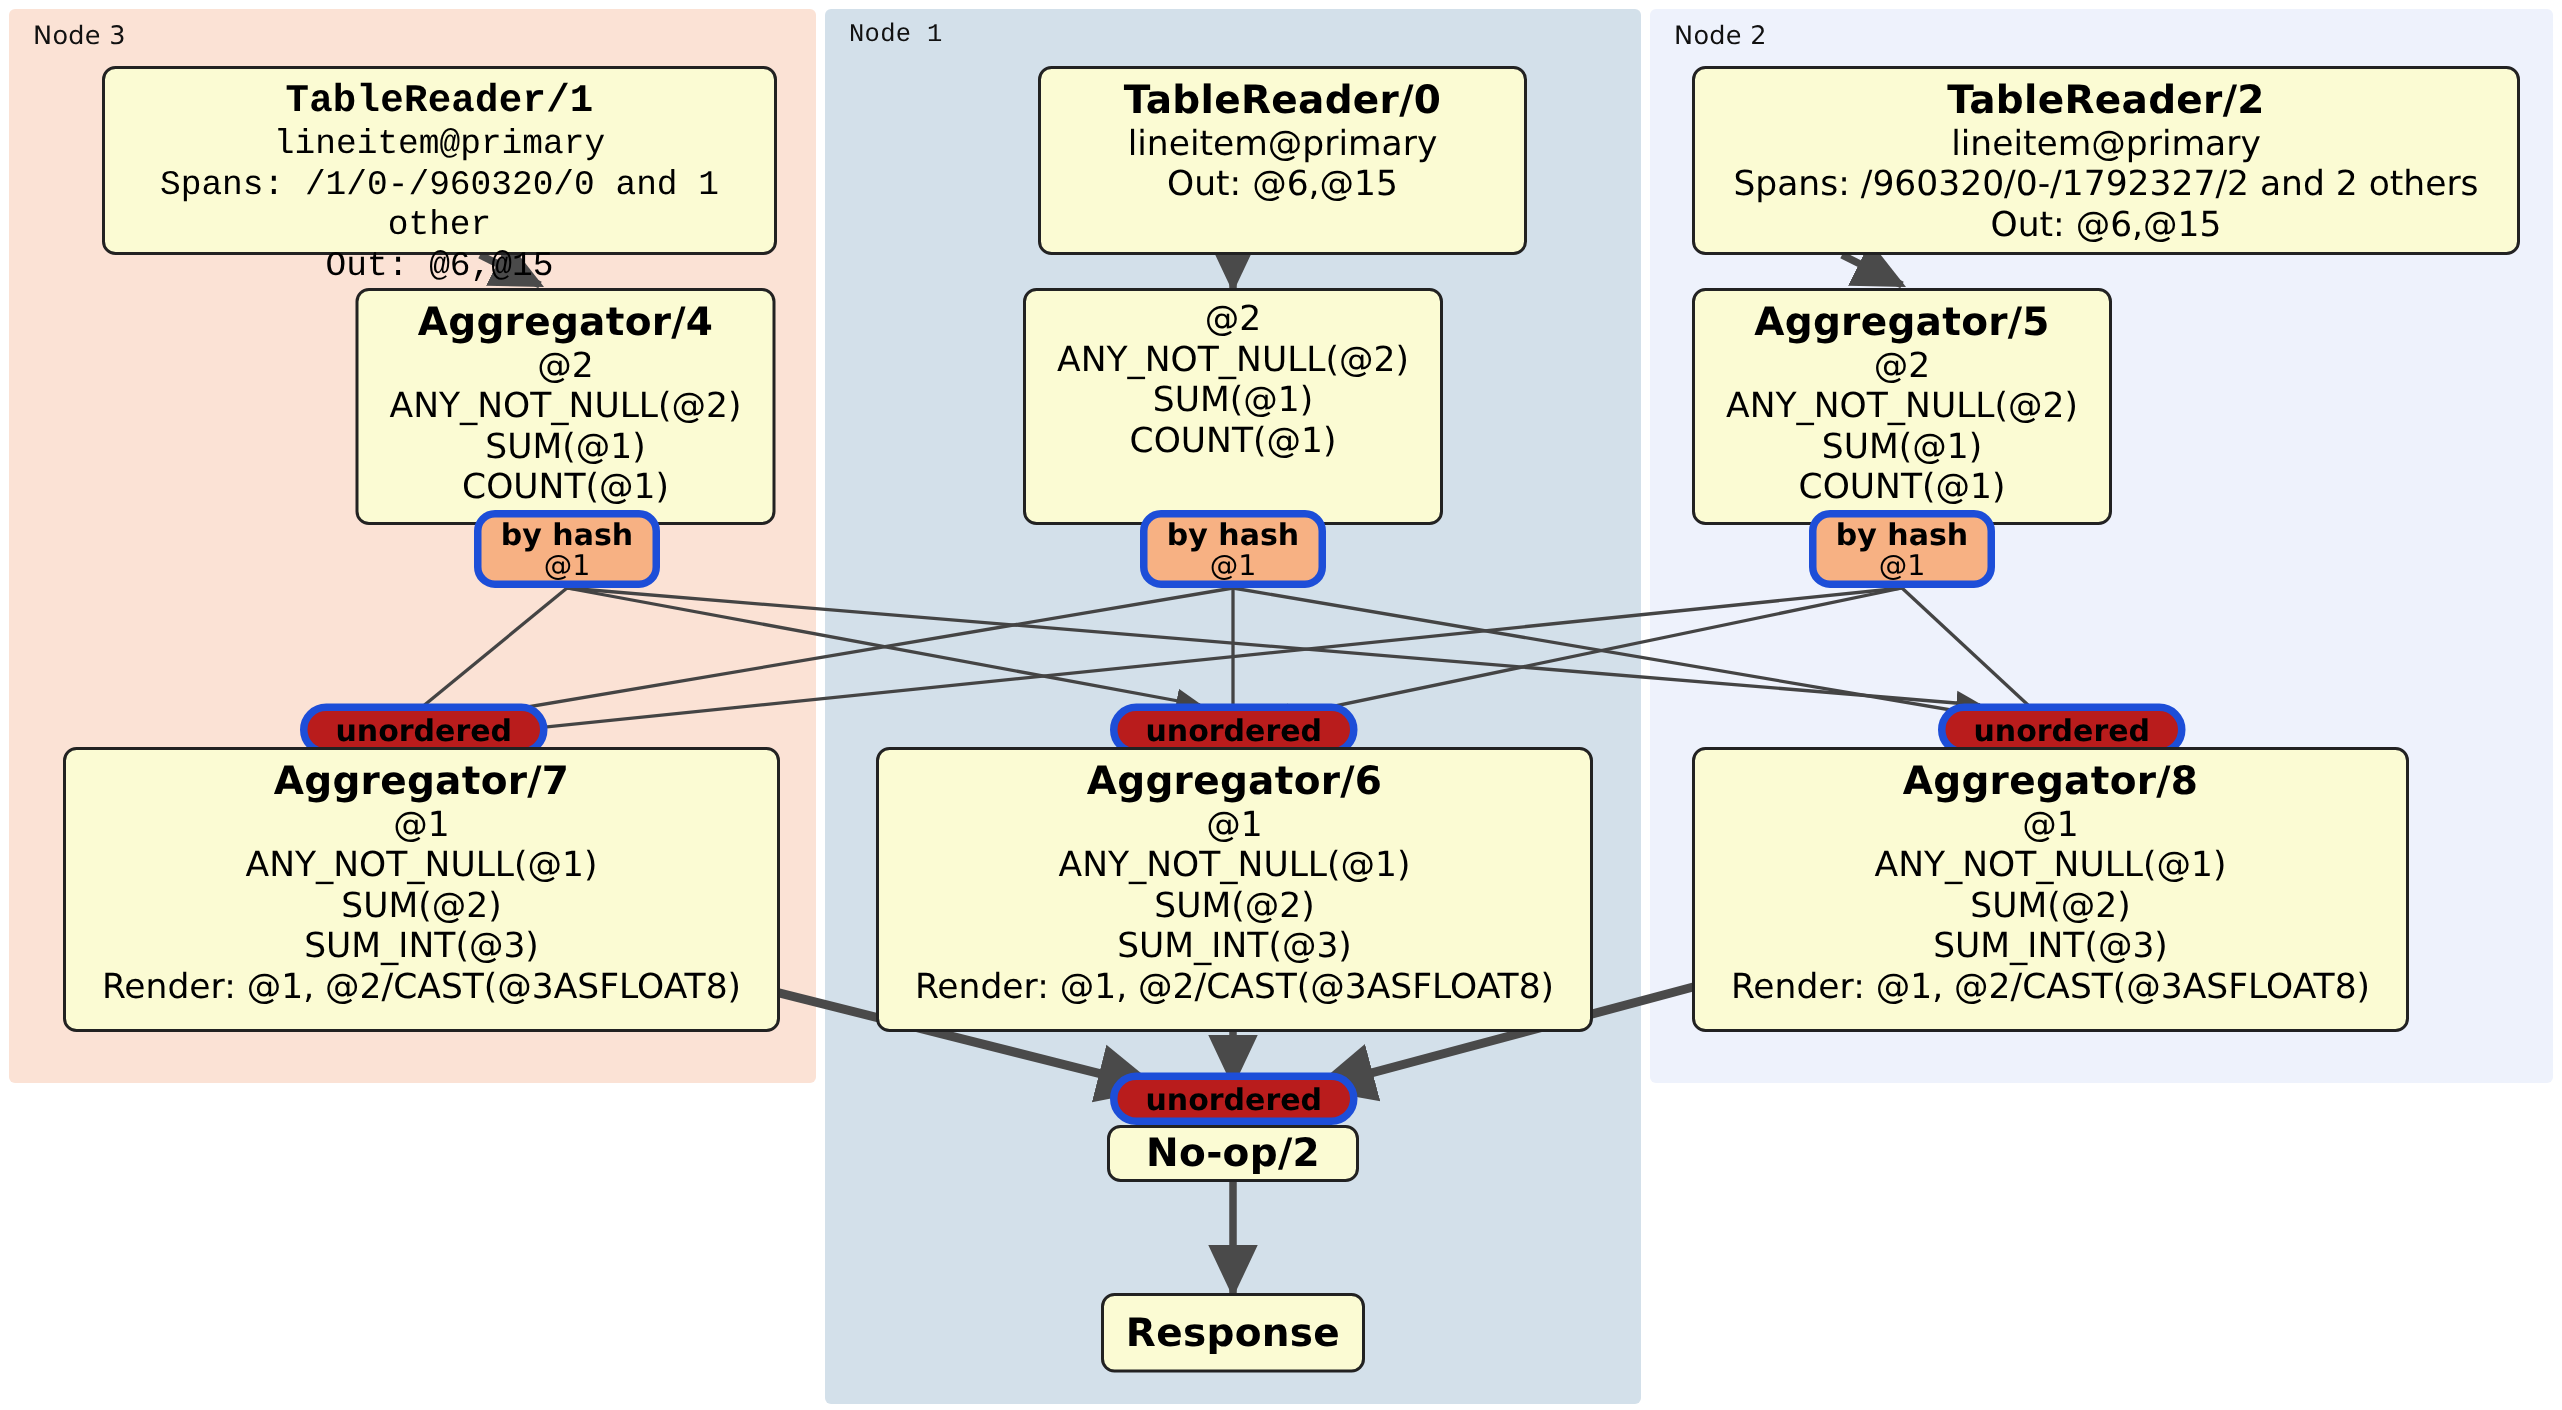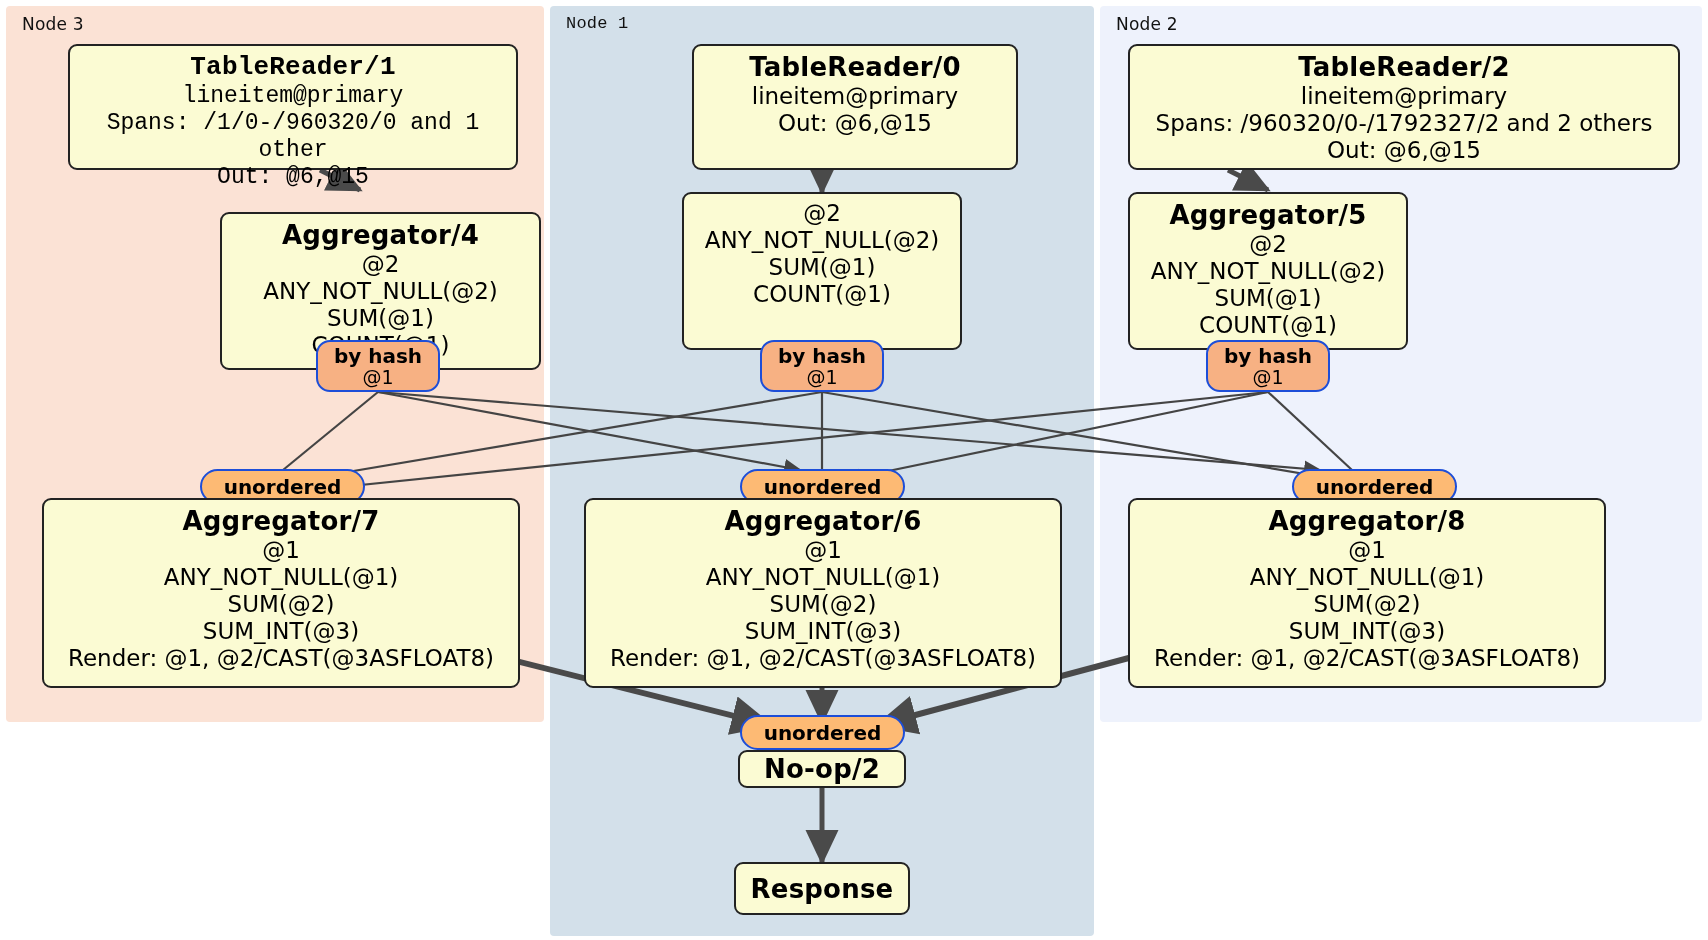--- a/index.html
+++ b/index.html
@@ -28,32 +28,32 @@
   .proc .l{font-size:23px;line-height:27px;}
 
   
   .proc.small{padding:0;display:flex;align-items:center;justify-content:center;}
   .proc.small .t{font-size:26px;line-height:26px;}
 
   
   .badge{
     position:absolute;
     box-sizing:border-box;
-    border:2px solid #1d4ed8;
+    border:5px solid #1d4ed8;
     text-align:center;
     color:#000;
     display:flex;
     flex-direction:column;
     align-items:center;
     justify-content:center;
   }
   .badge .b1{font-weight:bold;font-size:20px;line-height:22px;}
   .badge .b2{font-size:19px;line-height:21px;}
   .badge.hash{background:#f7b183;border-radius:14px;}
-  .badge.unord{background:#fdba74;border-radius:18px;}
+  .badge.unord{background:#b91c1c;border-radius:18px;}
   .badge.unord .b1{font-size:20px;}
 </style>
 </head>
 <body>
 
 <div id="stage">
 
   <div class="panel" style="left:6px;top:6px;width:538px;height:716px;background:#fbe2d5;"></div>
   <div class="panel-label" style="left:22px;top:14px;">Node 3</div>
 
@@ -109,21 +109,21 @@
     <div class="l">Out: @6,@15</div>
   </div>
 
   <div class="proc" style="left:1128px;top:44px;width:552px;height:126px;">
     <div class="t">TableReader/2</div>
     <div class="l">lineitem@primary</div>
     <div class="l">Spans: /960320/0-/1792327/2 and 2 others</div>
     <div class="l">Out: @6,@15</div>
   </div>
 
-  <div class="proc" style="left:220px;top:192px;width:321px;height:158px;margin-top:20px;">
+  <div class="proc" style="left:237px;top:192px;width:280px;height:158px;">
     <div class="t">Aggregator/4</div>
     <div class="l">@2</div>
     <div class="l">ANY_NOT_NULL(@2)</div>
     <div class="l">SUM(@1)</div>
     <div class="l">COUNT(@1)</div>
   </div>
 
   <div class="proc" style="left:682px;top:192px;width:280px;height:158px;">
     <div class="l">@2</div>
     <div class="l">ANY_NOT_NULL(@2)</div>

